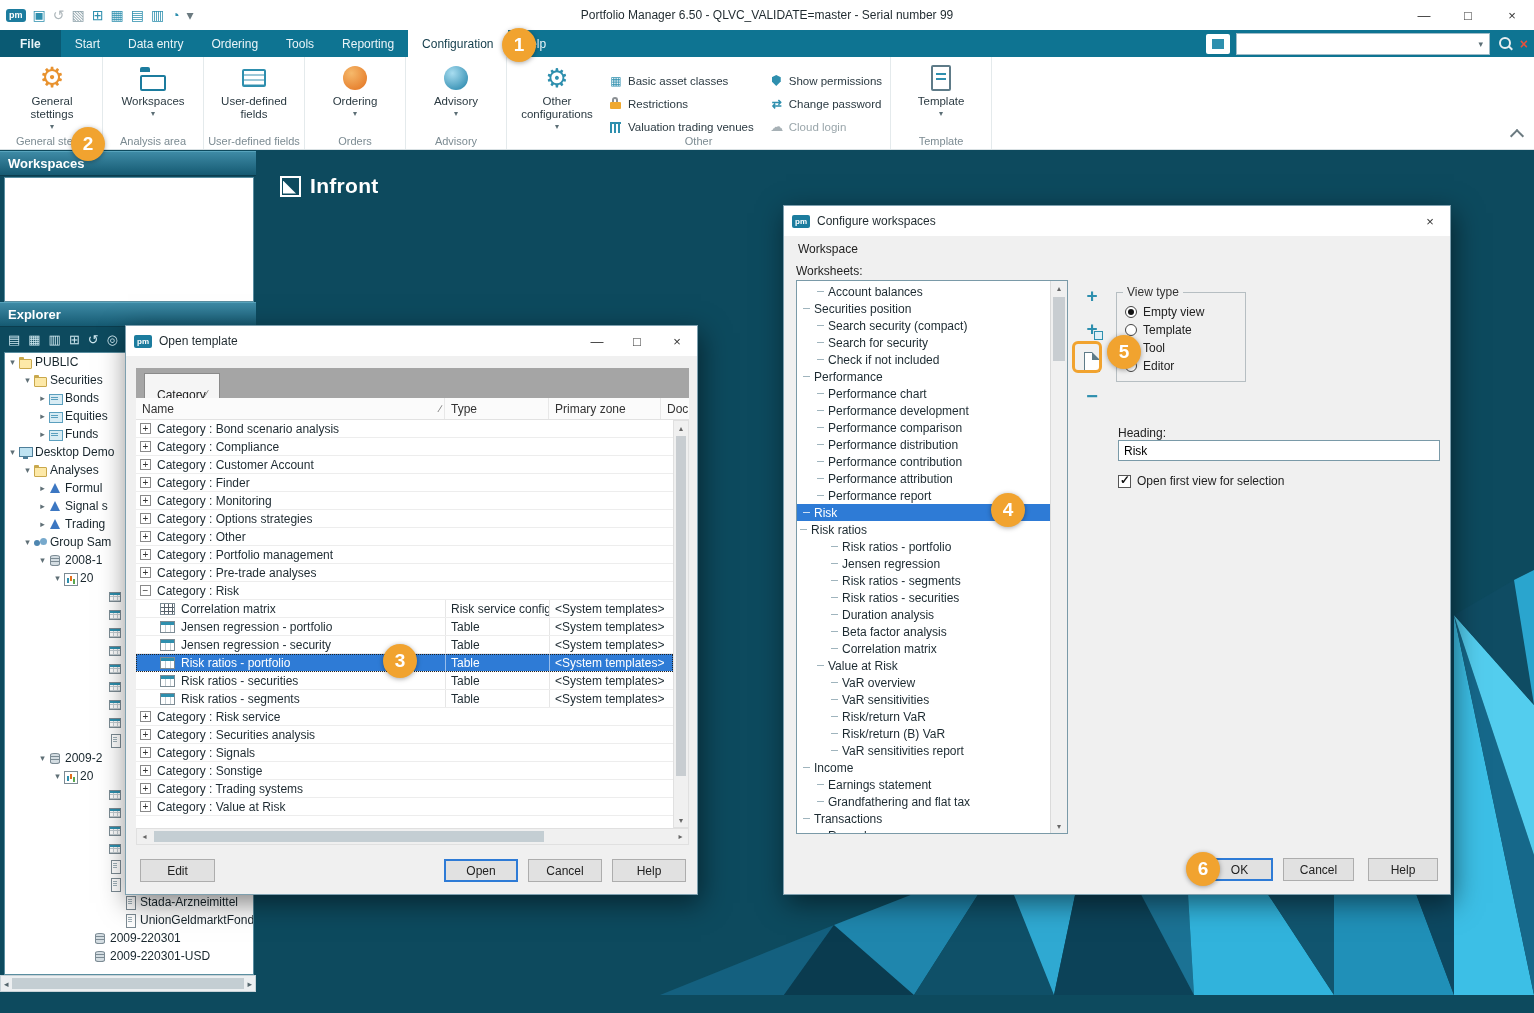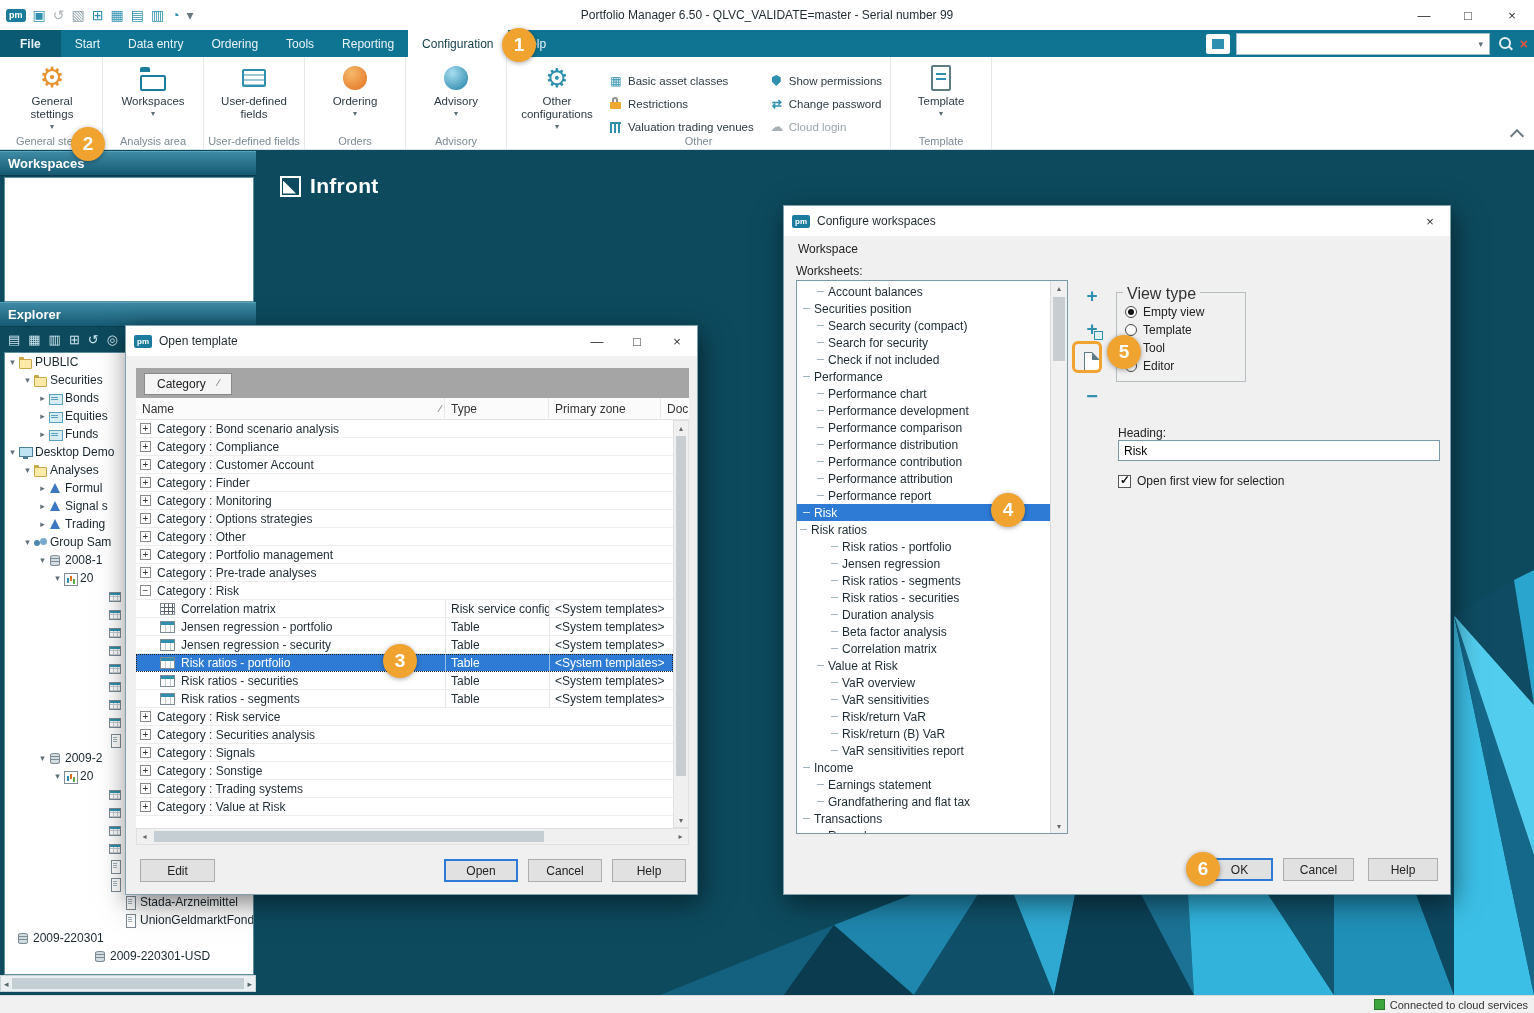--- a/index.html
+++ b/index.html
@@ -114,21 +114,21 @@
   .dtitle{height:30px;background:#fff;display:flex;align-items:center;padding-left:8px;gap:7px;font-size:12px;color:#1f2a2f}
   .dpm{background:#1C7C9E;color:#fff;font-weight:bold;font-size:8px;padding:2px 3px;border-radius:2px}
   .dctrls{margin-left:auto;display:flex;height:30px}
   .dctrls .wbtn{width:40px}
   .btn{position:absolute;height:23px;background:#E1E1E1;border:1px solid #ADADAD;display:flex;align-items:center;justify-content:center;font-size:12px;color:#222;box-sizing:border-box}
   .btn.def{border:1px solid #2E7BD6;box-shadow:inset 0 0 0 1px #2E7BD6}
 
   
   #ot{left:125px;top:325px;width:573px;height:570px;z-index:11}
   .ot-band{position:absolute;left:10px;top:42px;width:553px;height:30px;background:#A5A5A5}
-  .ot-chip{position:absolute;left:8px;top:5px;background:#F5F5F5;border:1px solid #8a8a8a;padding:3px 12px;font-size:12px;color:#222;display:flex;gap:12px;align-items:flex-start}
+  .ot-chip{position:absolute;left:8px;top:5px;background:#F5F5F5;border:1px solid #8a8a8a;padding:14px 12px;font-size:12px;color:#222;display:flex;align-items:flex-start}
   .sortg{font-size:10px;color:#666}
   .ot-cols{position:absolute;left:10px;top:72px;width:553px;height:22px;background:#FBFBFB;border-bottom:1px solid #E2E2E2;display:flex;align-items:center;font-size:12px;color:#333;box-sizing:border-box;overflow:hidden}
   .ot-cols .c{padding-left:6px;box-sizing:border-box;border-right:1px solid #E8E8E8;height:100%;display:flex;align-items:center;white-space:nowrap;overflow:hidden;flex:none}
   #ot-rows{position:absolute;left:10px;top:94px;width:537px;height:408px;background:#fff;overflow:hidden}
   .otrow{height:18px;position:relative;display:flex;align-items:center;border-bottom:1px solid #EDEDED;font-size:12px;color:#1d2a31;box-sizing:border-box;white-space:nowrap}
   .pmbox{width:11px;height:11px;border:1px solid #8a8a8a;background:#fff;margin:0 6px 0 4px;font-size:10px;line-height:9px;text-align:center;color:#333;flex:none;box-sizing:border-box}
   .otrow.item{padding-left:24px}
   .otname{overflow:hidden;max-width:280px}
   .otcell{position:absolute;top:0;height:100%;display:flex;align-items:center;padding-left:5px;box-sizing:border-box;overflow:hidden;white-space:nowrap}
   .otcell.ty{left:309px;width:104px;border-left:1px solid #E6E6E6}
@@ -157,21 +157,21 @@
   .wsrow.sel::before{background:#cfe0f5}
   .ws-scroll{position:absolute;right:0;top:0;bottom:0;width:16px;background:#F0F0F0;border-left:1px solid #DADADA}
   .midcol{position:absolute;left:294px;top:80px;width:28px;display:flex;flex-direction:column;align-items:center;gap:14px;z-index:1}
   .mplus{color:#2E8FAE;font-size:19px;font-weight:bold;line-height:1}
   .mplus2{position:relative;color:#2E8FAE;font-size:19px;font-weight:bold;line-height:1}
   .mplus2::after{content:"";position:absolute;right:-5px;bottom:-2px;width:7px;height:7px;border:1px solid #2E8FAE;background:#dff0f7}
   .mpage{width:16px;height:20px;background:#fff;border:1px solid #5E7B88;position:relative;box-sizing:border-box}
   .mpage::before{content:"";position:absolute;right:-1px;top:-1px;border:4px solid #f0f0f0;border-left-color:#5E7B88;border-bottom-color:#5E7B88;width:0;height:0}
   .mminus{color:#2E8FAE;font-size:20px;font-weight:bold;line-height:1}
   .gbox{position:absolute;left:332px;top:86px;width:128px;height:88px;border:1px solid #b6bec2}
-  .gbox-label{position:absolute;left:6px;top:-8px;background:#F0F0F0;padding:0 4px;font-size:16px;color:#333}
+  .gbox-label{position:absolute;left:6px;top:-8px;background:#F0F0F0;padding:0 4px;font-size:12px;color:#333}
   .gbox-inner{padding:10px 8px 0 8px;display:flex;flex-direction:column}
   .vrow{display:flex;align-items:center;gap:6px;height:18px;font-size:12px;color:#222}
   .radio{width:12px;height:12px;border:1px solid #444;border-radius:50%;background:#fff;position:relative;box-sizing:border-box;flex:none}
   .radio.sel::after{content:"";position:absolute;inset:2px;background:#111;border-radius:50%}
   .cw-hl{position:absolute;left:334px;top:220px;font-size:12px;color:#222}
   .cw-heading{position:absolute;left:334px;top:234px;width:322px;height:21px;border:1px solid #7a9aa8;background:#fff;font-size:12px;padding:0 5px;box-sizing:border-box;font-family:inherit}
   .cw-check{position:absolute;left:334px;top:268px;display:flex;align-items:center;gap:6px;font-size:12px;color:#222}
   .cbx{width:13px;height:13px;border:1px solid #555;background:#fff;position:relative;flex:none;box-sizing:border-box}
   .cbx::after{content:"✓";position:absolute;left:1px;top:-3px;font-size:12px;color:#111;font-weight:bold}
 
@@ -528,21 +528,21 @@
       <div class="trow" style="padding-left: 107px;">
         <span class="tarrow"></span>
         <span class="tic tic-doc"></span>
         <span class="tlbl">Stada-Arzneimittel</span>
       </div>
       <div class="trow" style="padding-left: 107px;">
         <span class="tarrow"></span>
         <span class="tic tic-doc"></span>
         <span class="tlbl">UnionGeldmarktFond</span>
       </div>
-      <div class="trow" style="">
+      <div class="trow" style="padding-left: 77px;">
         <span class="tarrow"></span>
         <span class="tic tic-db"></span>
         <span class="tlbl">2009-220301</span>
       </div>
       <div class="trow" style="padding-left: 77px;">
         <span class="tarrow"></span>
         <span class="tic tic-db"></span>
         <span class="tlbl">2009-220301-USD</span>
       </div>
     </div>
@@ -866,24 +866,20 @@
     <div class="btn" style="left:499px;top:652px;width:71px">
         <span>Cancel</span>
       </div>
     <div class="btn" style="left:584px;top:652px;width:70px">
         <span>Help</span>
       </div>
   </div>
 
   <div class="hl-rect"></div>
 
-  <div class="statusbar">
-    <span class="gsq"></span>
-    <span>Connected to cloud services</span>
-  </div>
 
 <div class="badge" style="left: 502px; top: 28px;">1</div>
     <div class="badge" style="left: 71px; top: 127px;">2</div>
     <div class="badge" style="left: 383px; top: 644px;">3</div>
     <div class="badge" style="left: 991px; top: 493px;">4</div>
     <div class="badge" style="left: 1107px; top: 335px;">5</div>
     <div class="badge" style="left: 1186px; top: 852px;">6</div>
   </div>
 
 </body></html>

